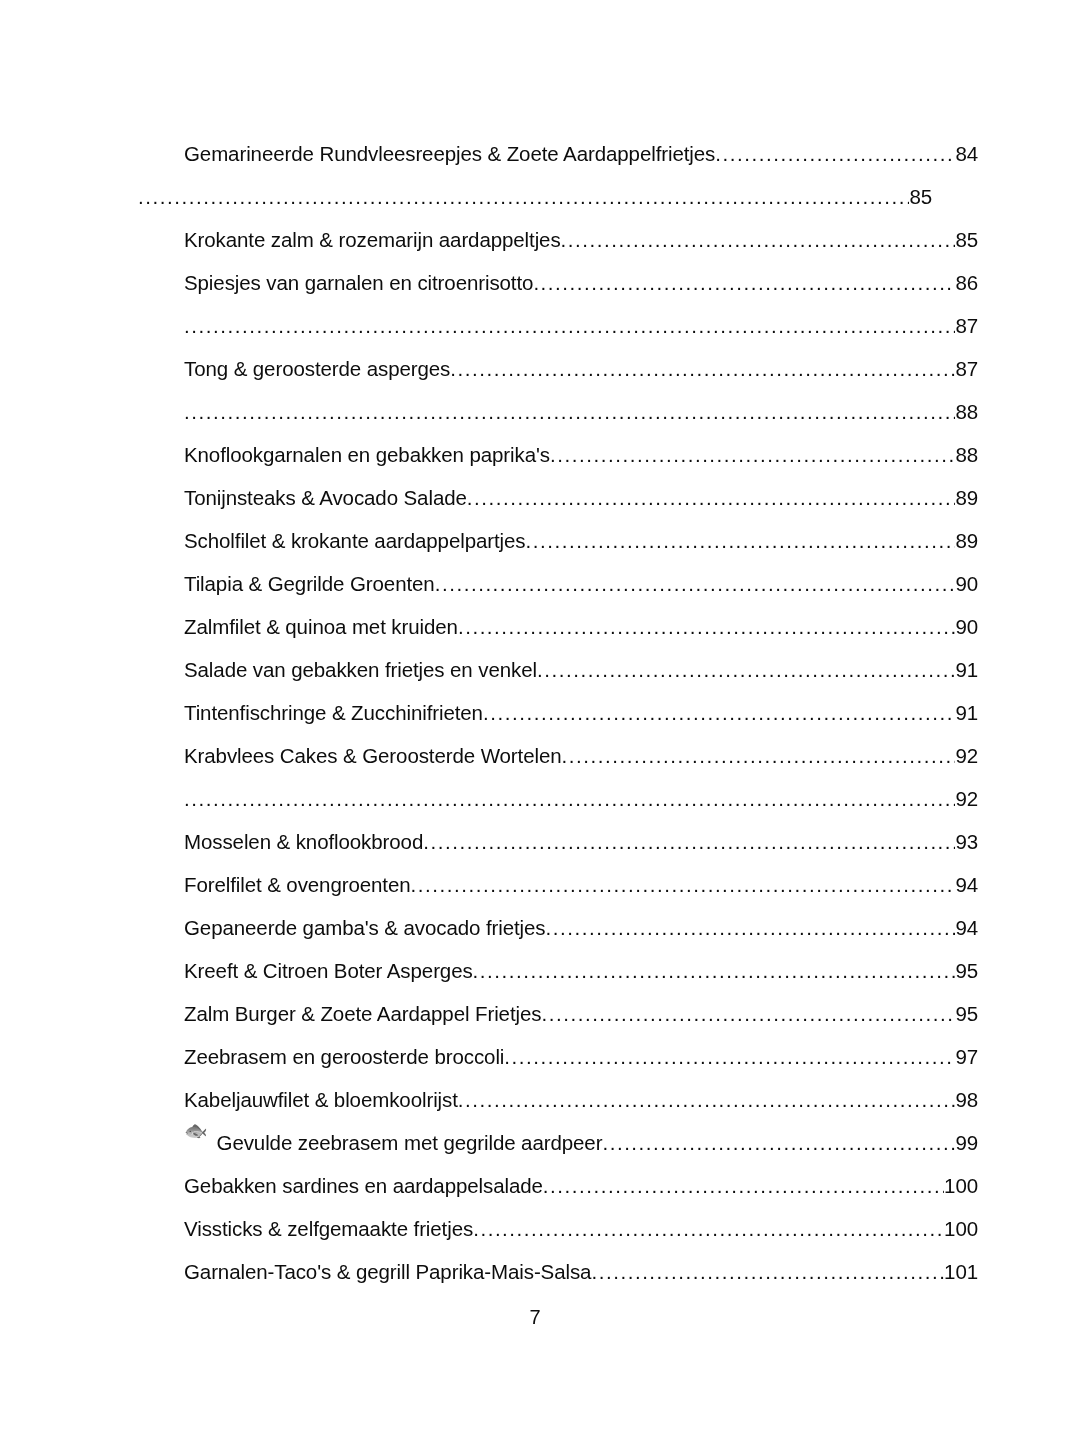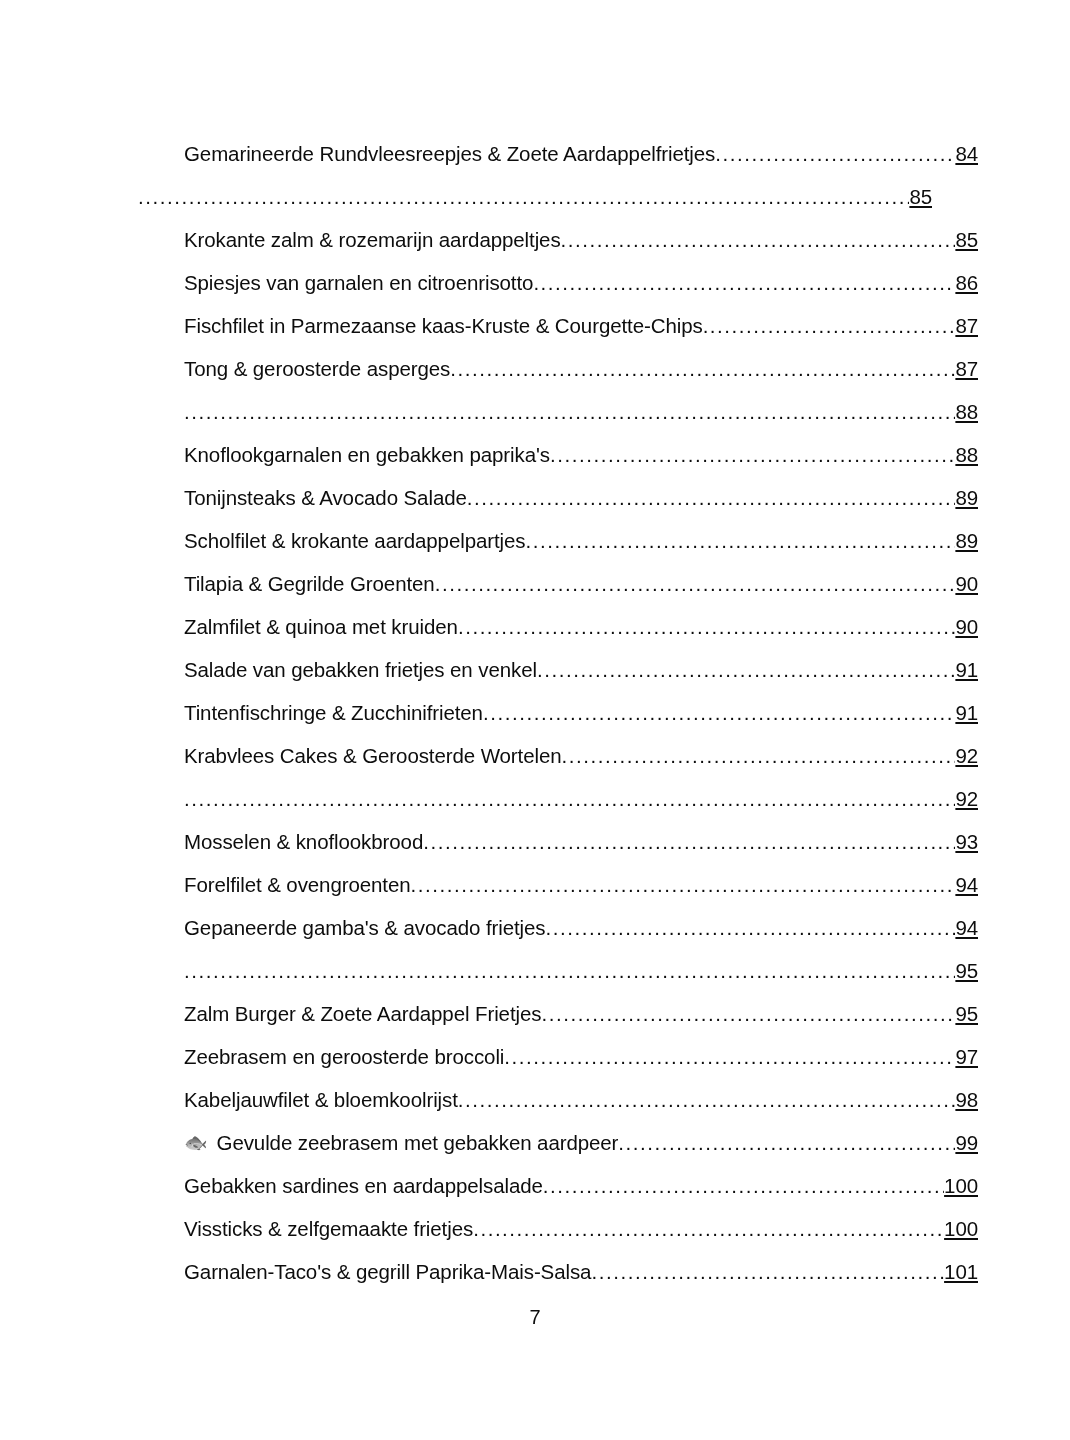--- a/index.html
+++ b/index.html
@@ -23,21 +23,21 @@
     box-sizing: border-box;
   }
   .toc {
     position: absolute;
     left: 138px;
     top: 132px;
     width: 794px;
   }
   .toc-entry {
     display: flex;
-    align-items: center;
+    align-items: flex-start;
     width: 100%;
     height: 43px;
     font-size: 20.5px;
     line-height: 43px;
     letter-spacing: -0.1px;
     white-space: nowrap;
     overflow: hidden;
   }
   .toc-entry.level-1 {
     padding-left: 0;
@@ -69,21 +69,20 @@
     color: #0d0d0d;
     min-width: 10px;
   }
   .entry-leader::before {
     content: "..........................................................................................................................................";
   }
   .entry-page {
     flex: 0 0 auto;
     text-align: right;
     padding-left: 0;
-    text-decoration: underline;
   }
   .page-number {
     position: absolute;
     left: 0;
     right: 0;
     top: 1306px;
     text-align: center;
     font-size: 20px;
     color: #0d0d0d;
     font-family: "Liberation Sans", sans-serif;
@@ -108,21 +107,20 @@
         <span class="entry-title">Krokante zalm &amp; rozemarijn aardappeltjes</span>
         <span class="entry-leader"></span>
         <span class="entry-page">85</span>
       </div>
       <div class="toc-entry level-2">
         <span class="entry-title">Spiesjes van garnalen en citroenrisotto</span>
         <span class="entry-leader"></span>
         <span class="entry-page">86</span>
       </div>
       <div class="toc-entry level-2">
-        <span class="entry-title">Fischfilet in Parmezaanse kaas-Kruste &amp; Courgette-Chips</span>
         <span class="entry-leader"></span>
         <span class="entry-page">87</span>
       </div>
       <div class="toc-entry level-2">
         <span class="entry-title">Tong &amp; geroosterde asperges</span>
         <span class="entry-leader"></span>
         <span class="entry-page">87</span>
       </div>
       <div class="toc-entry level-2">
         <span class="entry-leader"></span>
@@ -181,41 +179,42 @@
         <span class="entry-title">Forelfilet &amp; ovengroenten</span>
         <span class="entry-leader"></span>
         <span class="entry-page">94</span>
       </div>
       <div class="toc-entry level-2">
         <span class="entry-title">Gepaneerde gamba's &amp; avocado frietjes</span>
         <span class="entry-leader"></span>
         <span class="entry-page">94</span>
       </div>
       <div class="toc-entry level-2">
+        <span class="entry-title">Kreeft &amp; Citroen Boter Asperges</span>
         <span class="entry-leader"></span>
         <span class="entry-page">95</span>
       </div>
       <div class="toc-entry level-2">
         <span class="entry-title">Zalm Burger &amp; Zoete Aardappel Frietjes</span>
         <span class="entry-leader"></span>
         <span class="entry-page">95</span>
       </div>
       <div class="toc-entry level-2">
         <span class="entry-title">Zeebrasem en geroosterde broccoli</span>
         <span class="entry-leader"></span>
         <span class="entry-page">97</span>
       </div>
       <div class="toc-entry level-2">
         <span class="entry-title">Kabeljauwfilet &amp; bloemkoolrijst</span>
         <span class="entry-leader"></span>
         <span class="entry-page">98</span>
       </div>
       <div class="toc-entry level-2 has-icon">
         <span class="entry-icon">🐟</span>
-        <span class="entry-title">Gevulde zeebrasem met gebakken aardpeer</span>
+        <span class="entry-title">Gevulde zeebrasem met gegrilde aardpeer</span>
         <span class="entry-leader"></span>
         <span class="entry-page">99</span>
       </div>
       <div class="toc-entry level-2">
         <span class="entry-title">Gebakken sardines en aardappelsalade</span>
         <span class="entry-leader"></span>
         <span class="entry-page">100</span>
       </div>
       <div class="toc-entry level-2">
         <span class="entry-title">Vissticks &amp; zelfgemaakte frietjes</span>

